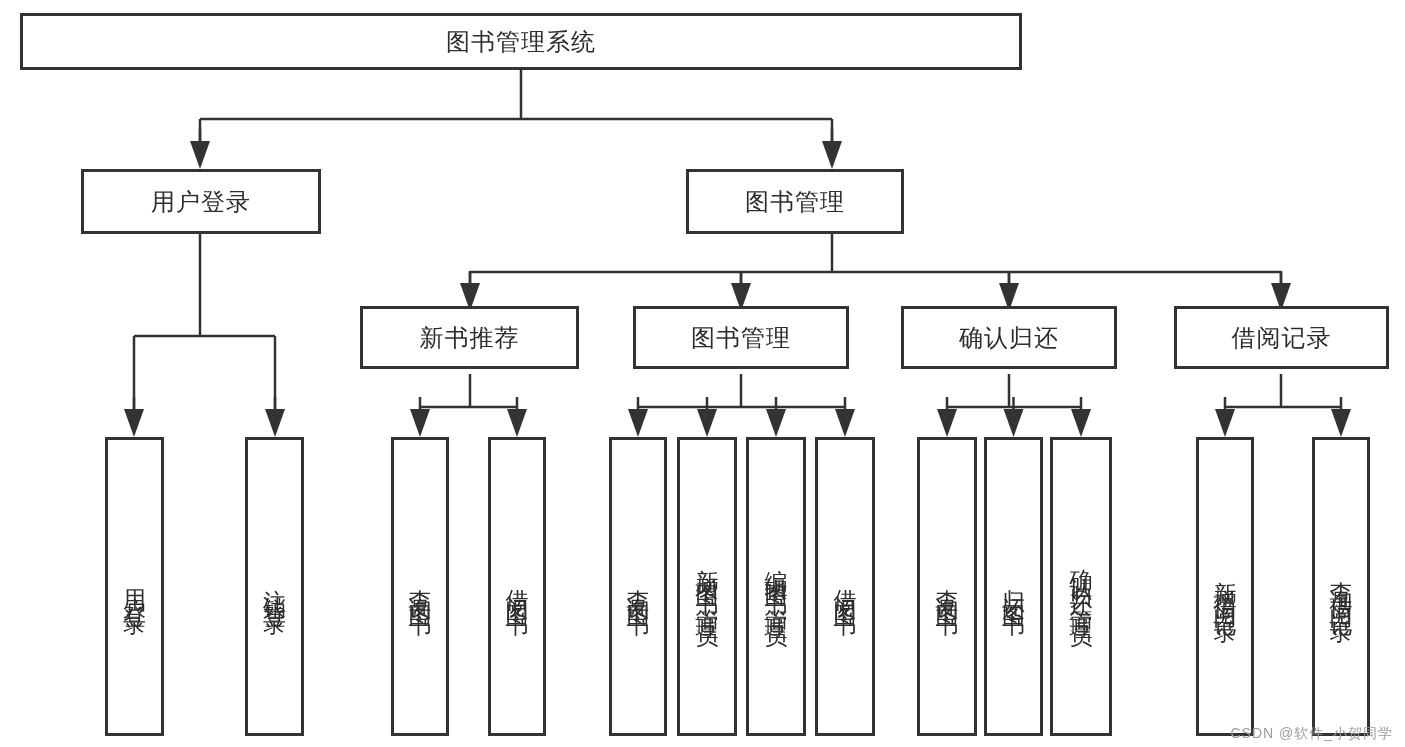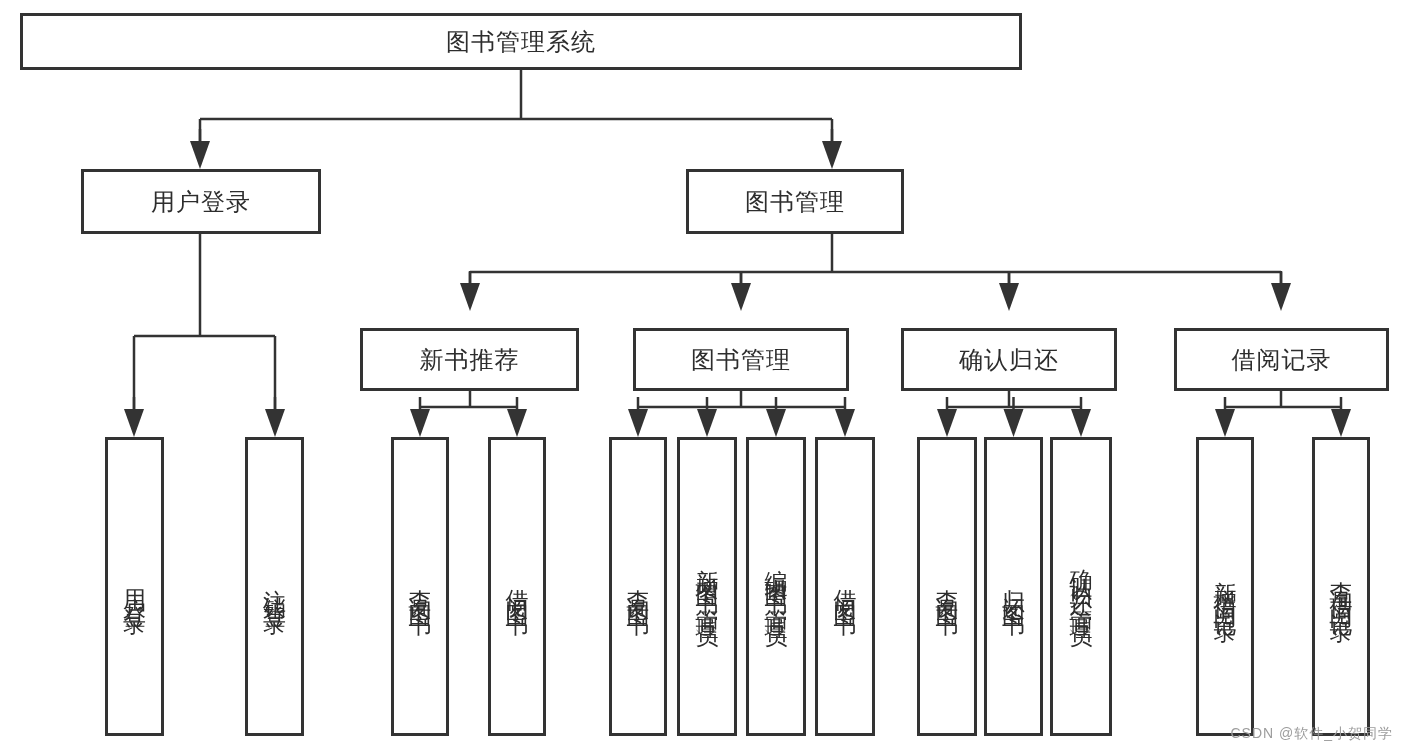--- a/index.html
+++ b/index.html
@@ -24,21 +24,21 @@
     background:var(--background);
     border:3px solid var(--line);
     display:flex;align-items:center;justify-content:center;
     z-index:1;
     color:var(--text);
   }
   .hbox{font-size:24px;letter-spacing:1px;white-space:nowrap;}
   .node-root{left:20px;top:13px;width:1002px;height:57px;}
   .node-l2-a{left:81px;top:169px;width:240px;height:65px;}
   .node-l2-b{left:686px;top:169px;width:218px;height:65px;}
-  .node-l3{top:328px;height:63px;}
+  .node-l3{top:306px;height:63px;}
   .node-l3-a{left:360px;width:219px;}
   .node-l3-b{left:633px;width:216px;}
   .node-l3-c{left:901px;width:216px;}
   .node-l3-d{left:1174px;width:215px;}
   .leaf{top:437px;height:299px;}
   .vtext{
     writing-mode:vertical-rl;
     font-size:23px;
     letter-spacing:8px;
     line-height:1;

